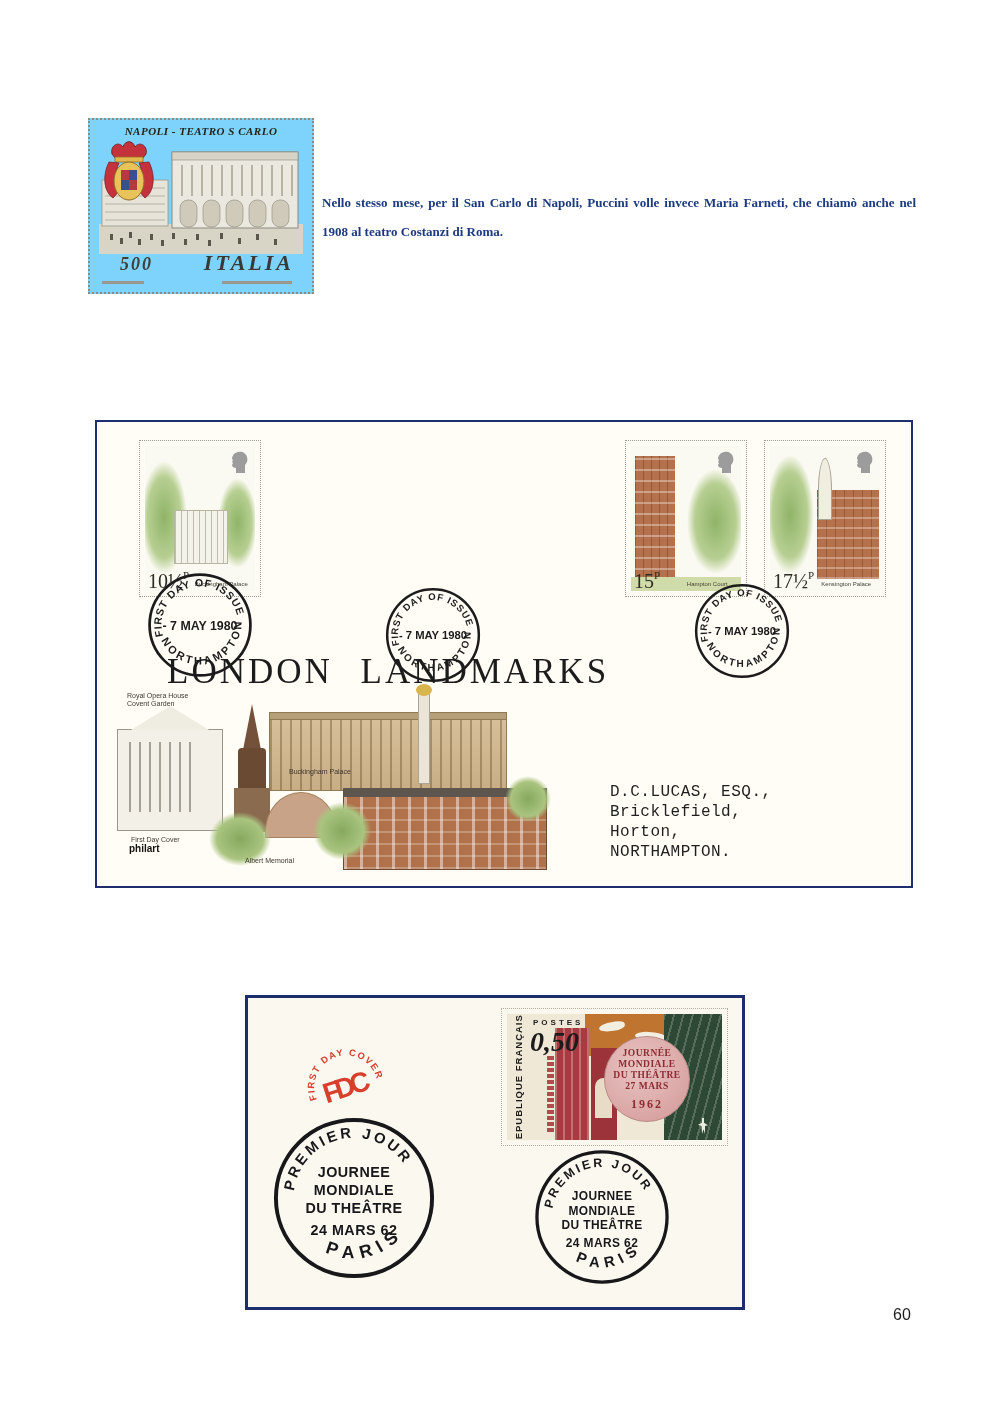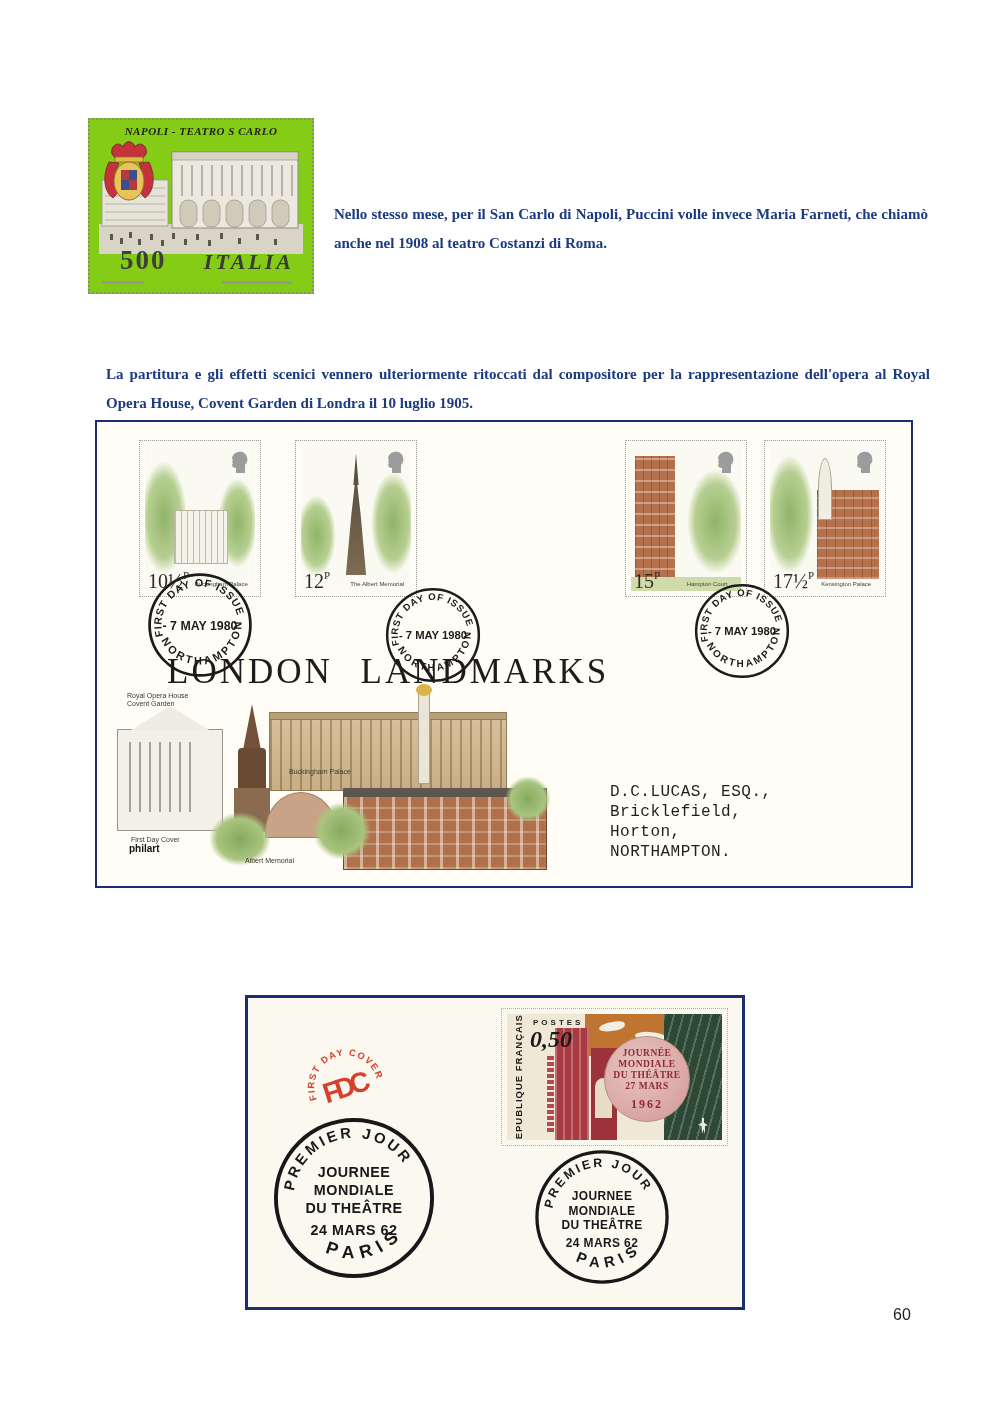--- a/index.html
+++ b/index.html
@@ -1,34 +1,34 @@
 <!DOCTYPE html>
 <html><head>
 <meta charset="utf-8">
 <style>
   html,body{margin:0;padding:0;background:#fff;}
   .page{position:relative;width:1000px;height:1415px;background:#ffffff;overflow:hidden;
         font-family:"Liberation Serif",serif;}
 
   
-  .para{position:absolute;margin:12px;color:#1c3a7f;font-weight:bold;font-size:15px;
+  .para{position:absolute;margin:0;color:#1c3a7f;font-weight:bold;font-size:13px;
         line-height:29px;text-align:justify;font-family:"Liberation Serif",serif;}
   .p1{left:322px;top:188px;width:594px;}
   .p2{left:94px;top:348px;width:824px;}
   .p3{left:94px;top:936px;width:824px;}
 
   
   .stamp-italy{position:absolute;left:88px;top:118px;width:226px;height:176px;
-    background:#84cc16;border:2px dotted #8b8b83;box-sizing:border-box;padding:5px 7px 3px;}
+    background:#7dd3fc;border:2px dotted #8b8b83;box-sizing:border-box;padding:5px 7px 3px;}
   .si-title{text-align:center;font-style:italic;font-weight:bold;font-size:11px;
     color:#23211c;letter-spacing:.5px;white-space:nowrap;}
   .si-art{display:block;width:206px;height:118px;margin:1px auto 0;}
   .si-bottom{position:absolute;left:12px;right:12px;bottom:16px;display:flex;
     justify-content:space-between;align-items:baseline;}
-  .si-value{font-size:27px;font-weight:bold;color:#40403a;letter-spacing:2px;padding-left:18px;text-align:center;}
+  .si-value{font-style:italic;font-size:18px;font-weight:bold;color:#40403a;letter-spacing:2px;padding-left:18px;text-align:center;}
   .si-country{font-style:italic;font-size:22px;font-weight:bold;color:#3a3a34;letter-spacing:3px;padding-right:6px;}
   .si-micro{position:absolute;left:12px;right:12px;bottom:8px;height:3px;
     background:linear-gradient(90deg,#9a978c 0 42px,transparent 42px 120px,#9a978c 120px 190px,transparent 190px);}
 
   
   .fdc-uk{position:absolute;left:95px;top:420px;width:818px;height:468px;box-sizing:border-box;
     background:#fffdf6;border:2px solid #1c2e6e;}
   .uk-stamp{position:absolute;top:18px;width:122px;height:157px;background:#fdfcf5;
     border:1px dotted #9a9a90;box-sizing:border-box;}
   .s1{left:42px;} .s2{left:198px;} .s3{left:357px;} .s4{left:528px;} .s5{left:667px;}
@@ -131,21 +131,21 @@
   .fr-stamp{position:absolute;left:253px;top:10px;width:227px;height:138px;box-sizing:border-box;
      background:#faf7ee;border:1px dotted #b3ada0;padding:5px;}
   .fs-art{position:relative;width:100%;height:100%;background:#efe8d6;overflow:hidden;}
   .fs-art div,.fs-art i{position:absolute;box-sizing:border-box;}
   .fs-country{left:-1px;top:50%;transform:translate(-41%,-50%) rotate(-90deg);
      font-family:"Liberation Sans",sans-serif;font-weight:bold;font-size:9.5px;letter-spacing:1px;
      color:#1d1c1a;white-space:nowrap;}
   .fs-postes{left:26px;top:4px;font-family:"Liberation Sans",sans-serif;font-weight:bold;
      font-size:8px;letter-spacing:3px;color:#222;}
   .fs-value{left:23px;top:12px;font-family:"Liberation Serif",serif;font-weight:bold;
-     font-style:italic;font-size:24px;color:#1b1b1b;}
+     font-style:italic;font-size:28px;color:#1b1b1b;}
   .fs-orange{left:78px;top:0;width:90px;height:42px;background:#bf7430;}
   .dove{display:block;background:#f2eee2;border-radius:60% 40% 50% 50%;}
   .d1{left:92px;top:8px;width:26px;height:9px;transform:rotate(-8deg);}
   .d2{left:128px;top:18px;width:30px;height:9px;transform:rotate(6deg);}
   .fs-green{right:0;top:0;width:58px;height:100%;background:
      repeating-linear-gradient(105deg,rgba(235,240,225,.22) 0 2px,transparent 2px 9px),#2e4836;}
   .fs-fig{right:14px;bottom:6px;width:10px;height:16px;background:#e9ecdd;
      clip-path:polygon(40% 0,60% 0,60% 30%,100% 45%,70% 50%,70% 100%,55% 70%,40% 100%,35% 50%,0 42%,40% 30%);}
   .fs-tower1{left:48px;top:14px;width:34px;height:112px;background:
      repeating-linear-gradient(90deg,rgba(255,245,235,.28) 0 2px,transparent 2px 8px),#a93a42;}
@@ -239,49 +239,36 @@
       </g>
     </svg>
     <div class="si-bottom">
       <span class="si-value">500</span>
       <span class="si-country">ITALIA</span>
     </div>
     <div class="si-micro"></div>
   </div>
 
   <p class="para p1">Nello stesso mese, per il San Carlo di Napoli, Puccini volle invece Maria Farneti, che chiamò anche nel 1908 al teatro Costanzi di Roma.</p>
-  <p class="para p2">La partitura e gli effetti scenici vennero ulteriormente ritoccati dal compositore per la rappresentazione dell'opera al Royal Opera House, Covent Garden di Londra il 10 luglio 1905.</p>
 
   <div class="fdc-uk">
 
     <div class="uk-stamp s1">
       <svg class="queen" viewBox="0 0 26 26">
         <path d="M19,24 L19,16 C21,14 22,11 21,8 C20,4 16,2 12,3 C8,4 6,7 6,10 L7,11 L6,13 L7,14 L6,16 C6,18 8,19 10,19 L10,24 Z" fill="#9c9c9c"></path>
       </svg>
       <div class="art a1">
         <i class="e1 green-blob"></i>
           <i class="e2 green-blob"></i>
           <i class="e3"></i>
       </div>
       <div class="denom"><span>10½</span><span class="unit">P</span></div>
       <div class="cap">Buckingham Palace</div>
     </div>
 
-    <div class="uk-stamp s2">
-      <svg class="queen" viewBox="0 0 26 26">
-        <path d="M19,24 L19,16 C21,14 22,11 21,8 C20,4 16,2 12,3 C8,4 6,7 6,10 L7,11 L6,13 L7,14 L6,16 C6,18 8,19 10,19 L10,24 Z" fill="#9c9c9c"></path>
-      </svg>
-      <div class="art a2">
-        <i class="e1 green-blob"></i>
-          <i class="e2 green-blob"></i>
-          <i class="e3"></i>
-      </div>
-      <div class="denom"><span>12</span><span class="unit">P</span></div>
-      <div class="cap">The Albert Memorial</div>
-    </div>
 
 
     <div class="uk-stamp s4">
       <svg class="queen" viewBox="0 0 26 26">
         <path d="M19,24 L19,16 C21,14 22,11 21,8 C20,4 16,2 12,3 C8,4 6,7 6,10 L7,11 L6,13 L7,14 L6,16 C6,18 8,19 10,19 L10,24 Z" fill="#9c9c9c"></path>
       </svg>
       <div class="art a4">
         <i class="e1"></i>
           <i class="e2 green-blob"></i>
           <i class="e3"></i>

